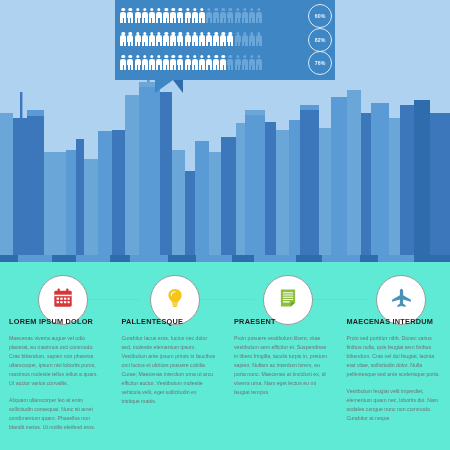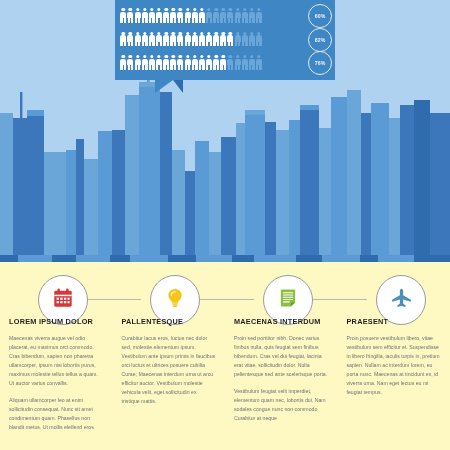--- a/index.html
+++ b/index.html
@@ -54,21 +54,21 @@
   .banner-tail{
     position:absolute;left:155px;top:80px;width:0;height:0;
     border-left:18px solid #3e86c4;border-bottom:13px solid transparent;
   }
   .banner-tail2{
     position:absolute;left:173px;top:80px;width:0;height:0;
     border-right:10px solid #2f6cad;border-bottom:13px solid transparent;
   }
 
   
-  .timeline{position:absolute;left:0;top:262px;width:450px;height:188px;background:#fef9c3;}
+  .timeline{position:absolute;left:0;top:262px;width:450px;height:188px;background:#5eead4;}
   .nodes{position:absolute;left:0;top:13px;width:450px;height:50px;}
   .line{
     position:absolute;top:24px;height:1.3px;background:#b8b8b8;
   }
   .circle{
     position:absolute;top:0;width:48px;height:48px;border-radius:50%;
     border:1.3px solid #9a9a9a;background:#fff;
     display:flex;align-items:center;justify-content:center;
   }
   .cols{
@@ -592,23 +592,23 @@
         <div class="col">
           <h3>LOREM IPSUM DOLOR</h3>
           <p>Maecenas viverra augue vel odio placerat, eu maximus orci commodo. Cras bibendum, sapien non pharetra ullamcorper, ipsum nisi lobortis purus, maximus molestie tellus tellus a quam. Ut auctor varius convallis.</p>
           <p>Aliquam ullamcorper leo at enim sollicitudin consequat. Nunc sit amet condimentum quam. Phasellus non blandit metus. Ut mollis eleifend eros.</p>
         </div>
         <div class="col">
           <h3>PALLENTESQUE</h3>
           <p>Curabitur lacus eros, luctus nec dolor sed, molestie elementum ipsum. Vestibulum ante ipsum primis in faucibus orci luctus et ultrices posuere cubilia Curae; Maecenas interdum urna ut arcu efficitur auctor. Vestibulum molestie vehicula velit, eget sollicitudin ex tristique mattis.</p>
         </div>
         <div class="col">
+          <h3>PRAESENT</h3>
+          <p>Proin posuere vestibulum libero, vitae vestibulum sem efficitur et. Suspendisse in libero fringilla, iaculis turpis in, pretium sapien. Nullam ac interdum lorem, eu porta nunc. Maecenas at tincidunt ex, id viverra urna. Nam eget lectus eu mi feugiat tempus.</p>
+        </div>
+        <div class="col">
           <h3>MAECENAS INTERDUM</h3>
           <p>Proin sed porttitor nibh. Donec varius finibus nulla, quis feugiat sem finibus bibendum. Cras vel dui feugiat, lacinia erat vitae, sollicitudin dolor. Nulla pellentesque sed ante scelerisque porta.</p>
           <p>Vestibulum feugiat velit imperdiet, elementum quam nec, lobortis dui. Nam sodales congue nunc non commodo. Curabitur at neque</p>
         </div>
-        <div class="col">
-          <h3>PRAESENT</h3>
-          <p>Proin posuere vestibulum libero, vitae vestibulum sem efficitur et. Suspendisse in libero fringilla, iaculis turpis in, pretium sapien. Nullam ac interdum lorem, eu porta nunc. Maecenas at tincidunt ex, id viverra urna. Nam eget lectus eu mi feugiat tempus.</p>
-        </div>
       </div>
   </div>
 </div>
 
 </body></html>

